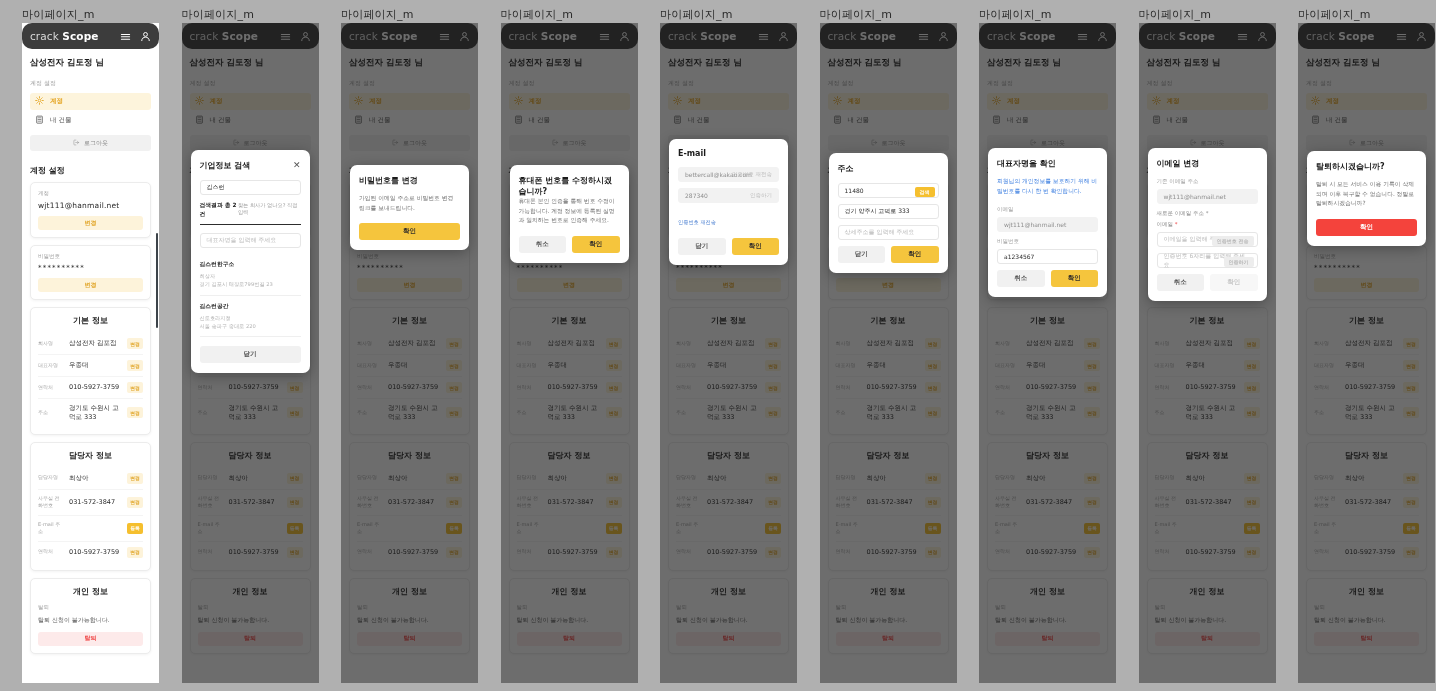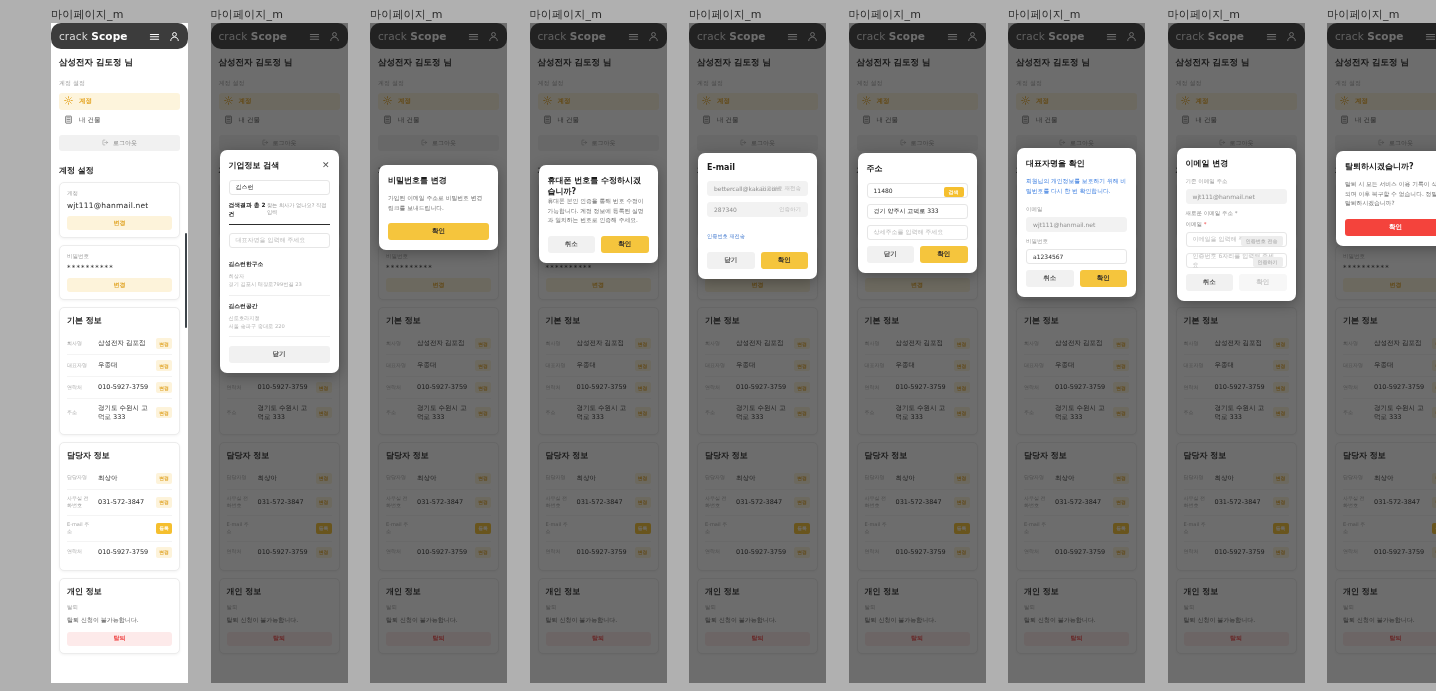--- a/index.html
+++ b/index.html
@@ -2,21 +2,21 @@
 <html><head>
 <meta charset="utf-8">
 <style>
   * { box-sizing: border-box; margin: 0; padding: 0; }
   html, body {
     width: 1436px; height: 691px;
     background: #b0b0b0;
     font-family: "DejaVu Sans", "Liberation Sans", sans-serif;
     overflow: hidden;
   }
-  .board { position: relative; width: 1436px; height: 656px; display: flex; padding-left: 29px; }
+  .board { position: relative; width: 1436px; height: 656px; display: flex; }
   .frame-col {
     position: relative;
     width: 159.5px;
     height: 691px;
     flex: 0 0 159.5px;
   }
   .frame-label {
     position: absolute; top: 7px; left: 22px;
     font-size: 11px; color: #2b2b2b; letter-spacing: .2px;
     white-space: nowrap;
@@ -67,21 +67,21 @@
   }
   .card.sh { box-shadow: 0 1px 3px rgba(0,0,0,.05); }
   .f-label { font-size: 5.5px; color: #a0a0a0; margin-bottom: 4px; }
   .f-val { font-size: 7.5px; color: #2a2a2a; margin-bottom: 6px; letter-spacing: .2px; }
   .f-val.mask { letter-spacing: 1.2px; font-size: 7px; }
   .btn-soft {
     height: 14px; border-radius: 3px; background: #fdf3da;
     color: #e0a426; font-size: 6px; display: flex;
     align-items: center; justify-content: center; font-weight: 700;
   }
-  .card-title { font-size: 8px; font-weight: 700; color: #1c1c1c; margin-bottom: 7px; }
+  .card-title { font-size: 8px; font-weight: 700; color: #1c1c1c; margin-bottom: 7px; text-align: center; }
   .row {
     display: flex; align-items: center; gap: 5px;
     padding: 5px 0; border-bottom: 0;
   }
   .row + .row { border-top: 1px solid #f4f4f4; }
   .row-k { flex: 0 0 26px; font-size: 5px; color: #a5a5a5; line-height: 1.5; }
   .row-v { flex: 1; font-size: 6.5px; color: #2b2b2b; line-height: 1.35; }
   .row-b {
     flex: 0 0 16px; height: 11px; border-radius: 2px;
     background: #fdf3da; color: #e0a426; font-size: 4.8px;
@@ -903,21 +903,21 @@
 
     <div class="card sh">
       <div class="card-title">개인 정보</div>
       <div class="p-note">탈퇴</div>
       <div class="p-desc">탈퇴 신청이 불가능합니다.</div>
       <div class="btn-danger">탈퇴</div>
     </div>
   </div>
           </div>
         <div class="dim"></div>
-          <div class="modal" style="top:130px">
+          <div class="modal" style="top:116px">
     <div class="m-title" style="margin-bottom:9px">E-mail</div>
     <div class="inp gray">
       <span>bettercall@kakao.com</span>
       <span class="rt">인증번호 재전송</span>
     </div>
     <div class="inp gray">
       <span>287340</span>
       <span class="rt">인증하기</span>
     </div>
     <span class="sub-link">인증번호 재전송</span>

